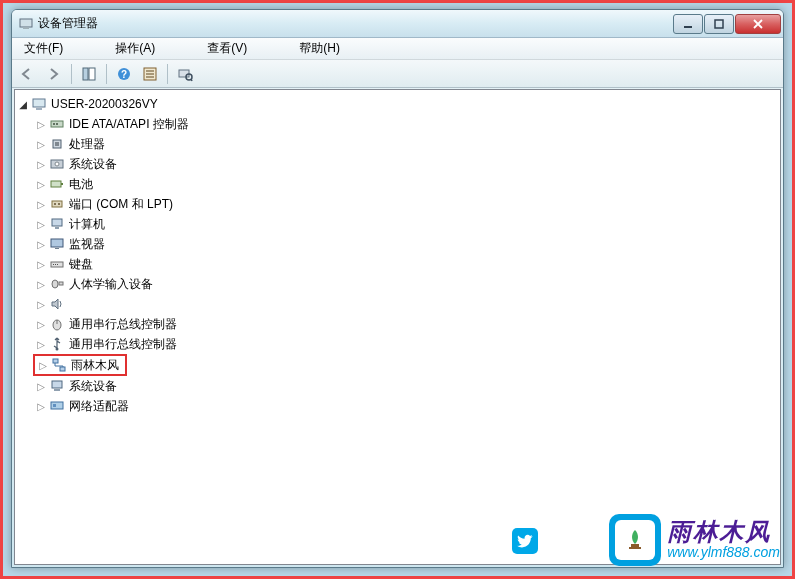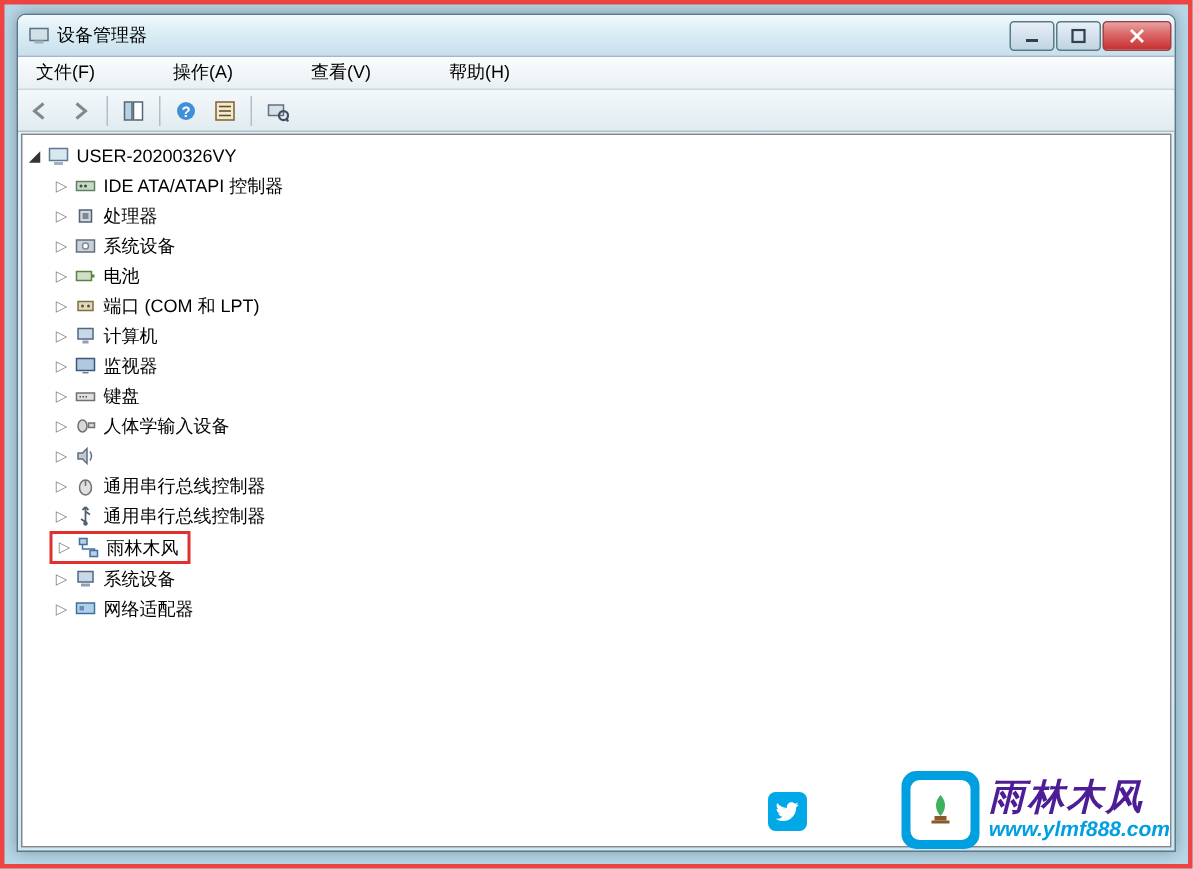--- a/index.html
+++ b/index.html
@@ -26,21 +26,21 @@
 .expander { width: 12px; height: 12px; margin-right: 2px; display: flex; align-items: center; justify-content: center; color: #888; font-size: 10px; }
 .expander.open { color: #333; }
 .node-icon { width: 16px; height: 16px; margin-right: 4px; }
 .node-label { color: #000; text-align: center; }
 .highlight-box { border: 2px solid #e03030; padding: 0 6px 0 0; margin-left: 18px; display: inline-flex; align-items: center; height: 22px; }
 .watermark { position: absolute; right: 12px; bottom: 10px; display: flex; align-items: center; gap: 6px; pointer-events: none; }
 .wm-badge { width: 52px; height: 52px; background: #00a0e0; border-radius: 10px; display: flex; align-items: center; justify-content: center; position: relative; }
 .wm-badge-inner { width: 40px; height: 40px; background: #fff; border-radius: 6px; display: flex; align-items: center; justify-content: center; }
 .wm-text-block { display: flex; flex-direction: column; }
 .wm-cn { font-size: 24px; font-weight: bold; color: #4c1d95; font-style: italic; letter-spacing: 2px; line-height: 1; }
-.wm-url { font-size: 14px; font-weight: bold; color: #00a0e0; font-style: italic; line-height: 1.2; }
+.wm-url { font-size: 14px; font-weight: normal; color: #00a0e0; font-style: italic; line-height: 1.2; }
 .wm-bird { position: absolute; right: 254px; bottom: 22px; width: 26px; height: 26px; background: #00a8e8; border-radius: 5px; display: flex; align-items: center; justify-content: center; color: #fff; pointer-events: none; }
 </style>
 </head>
 <body>
 
 <div class="outer-border">
 <div class="window">
 
   <div class="titlebar">
     <span class="title-icon">

